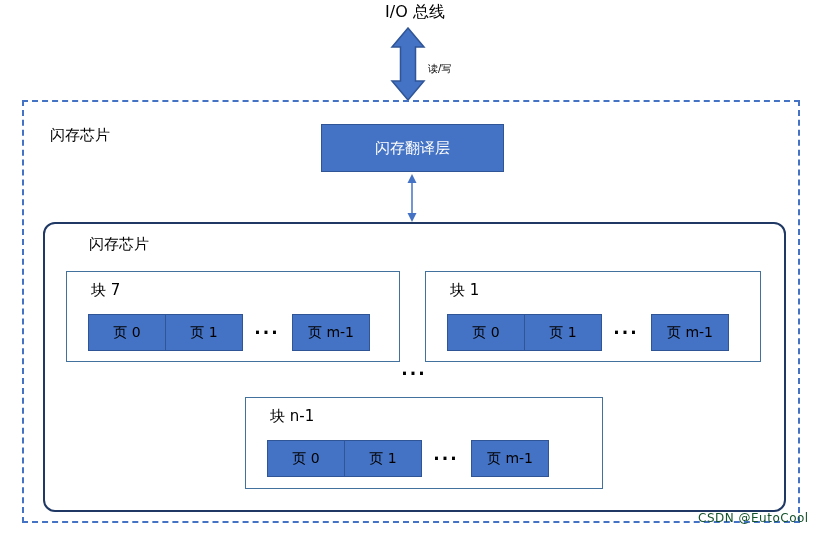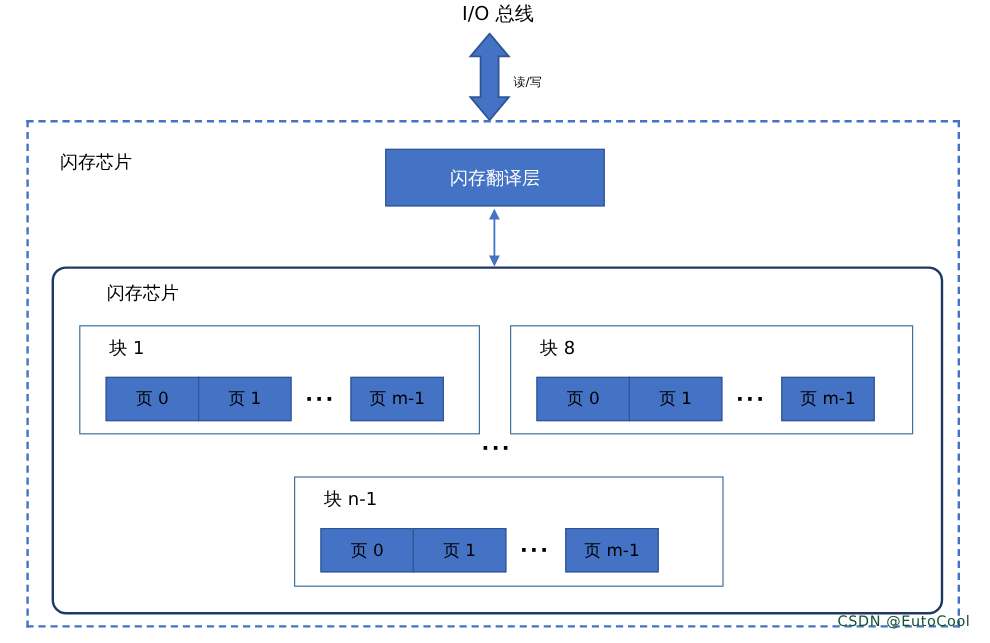--- a/index.html
+++ b/index.html
@@ -84,31 +84,31 @@
       <line x1="8" y1="7" x2="8" y2="41" stroke="#4472C4" stroke-width="1.5"></line>
       <polygon points="8,0 3.5,9 12.5,9" fill="#4472C4"></polygon>
       <polygon points="8,48 3.5,39 12.5,39" fill="#4472C4"></polygon>
     </svg>
 
     <div class="abs chip-box">
 
       <div class="abs chip-label">闪存芯片</div>
 
       <div class="abs block block-0">
-        <div class="block-label">块 1</div>
+        <div class="block-label">块 7</div>
         <div class="pages-row">
           <div class="page">页 0</div>
           <div class="page">页 1</div>
           <div class="dots">···</div>
           <div class="page last">页 m-1</div>
         </div>
       </div>
 
       <div class="abs block block-1">
-        <div class="block-label">块 8</div>
+        <div class="block-label">块 1</div>
         <div class="pages-row">
           <div class="page">页 0</div>
           <div class="page">页 1</div>
           <div class="dots">···</div>
           <div class="page last">页 m-1</div>
         </div>
       </div>
 
       <div class="abs row-dots">···</div>
 

